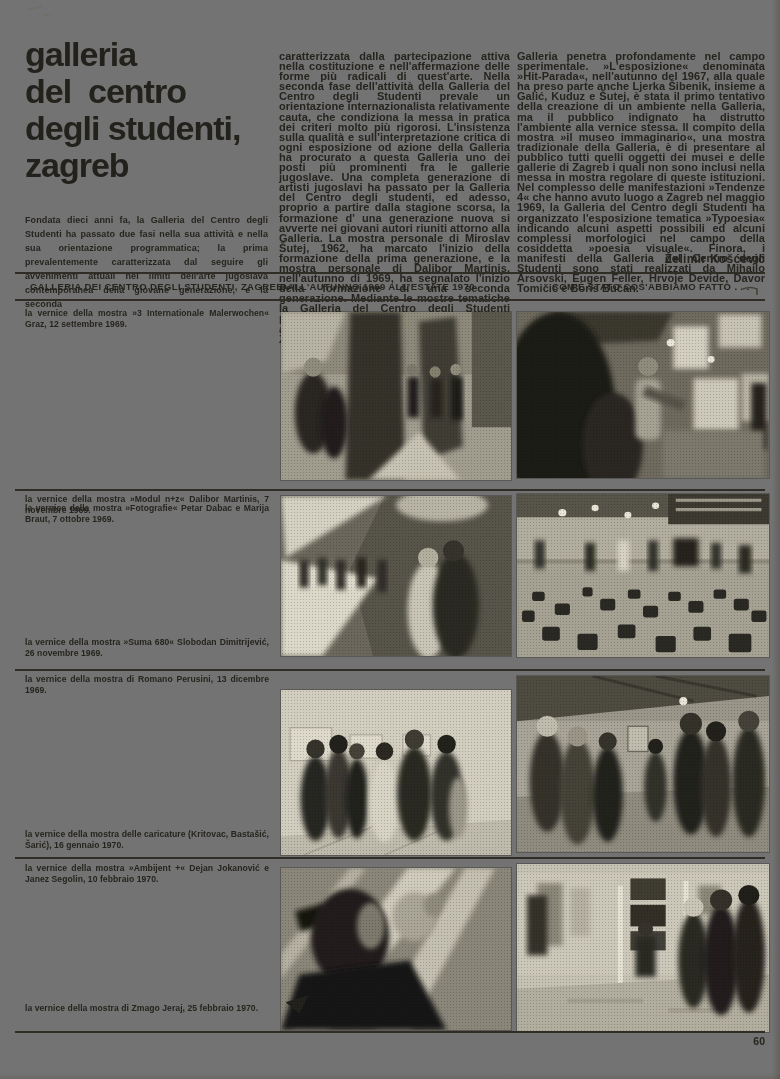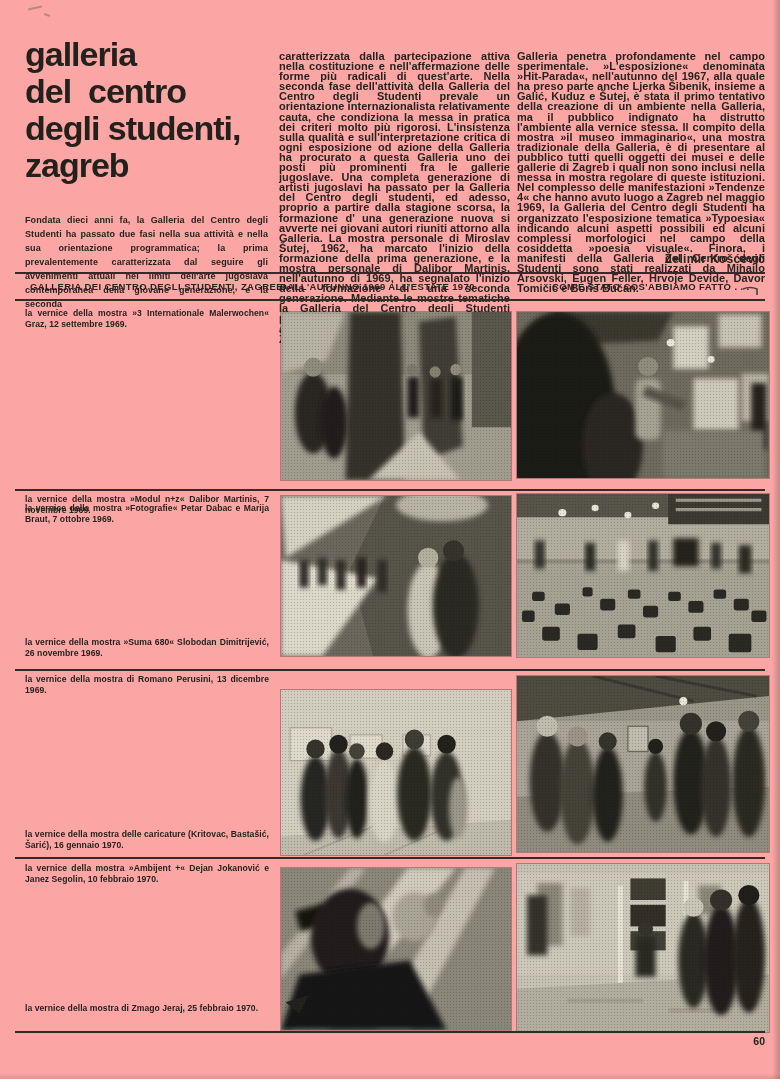--- a/index.html
+++ b/index.html
@@ -4,21 +4,21 @@
 <style>
   html,body{margin:0;padding:0;}
   body{
     font-family:"Liberation Sans", sans-serif;
     background:#b9b6aa;
   }
   .page{
     position:relative;
     width:780px;height:1079px;
     margin:0 auto;
-    background:#fca5a5;
+    background:#737373;
     color:#26241e;
     overflow:hidden;
   }
   .edge-shade{
     position:absolute;top:0;right:0;width:8px;height:100%;
     background:linear-gradient(to left, rgba(60,55,40,.28), rgba(60,55,40,0));
   }
   .bottom-shade{
     position:absolute;left:0;bottom:0;width:100%;height:6px;
     background:linear-gradient(to top, rgba(60,55,40,.15), rgba(60,55,40,0));

